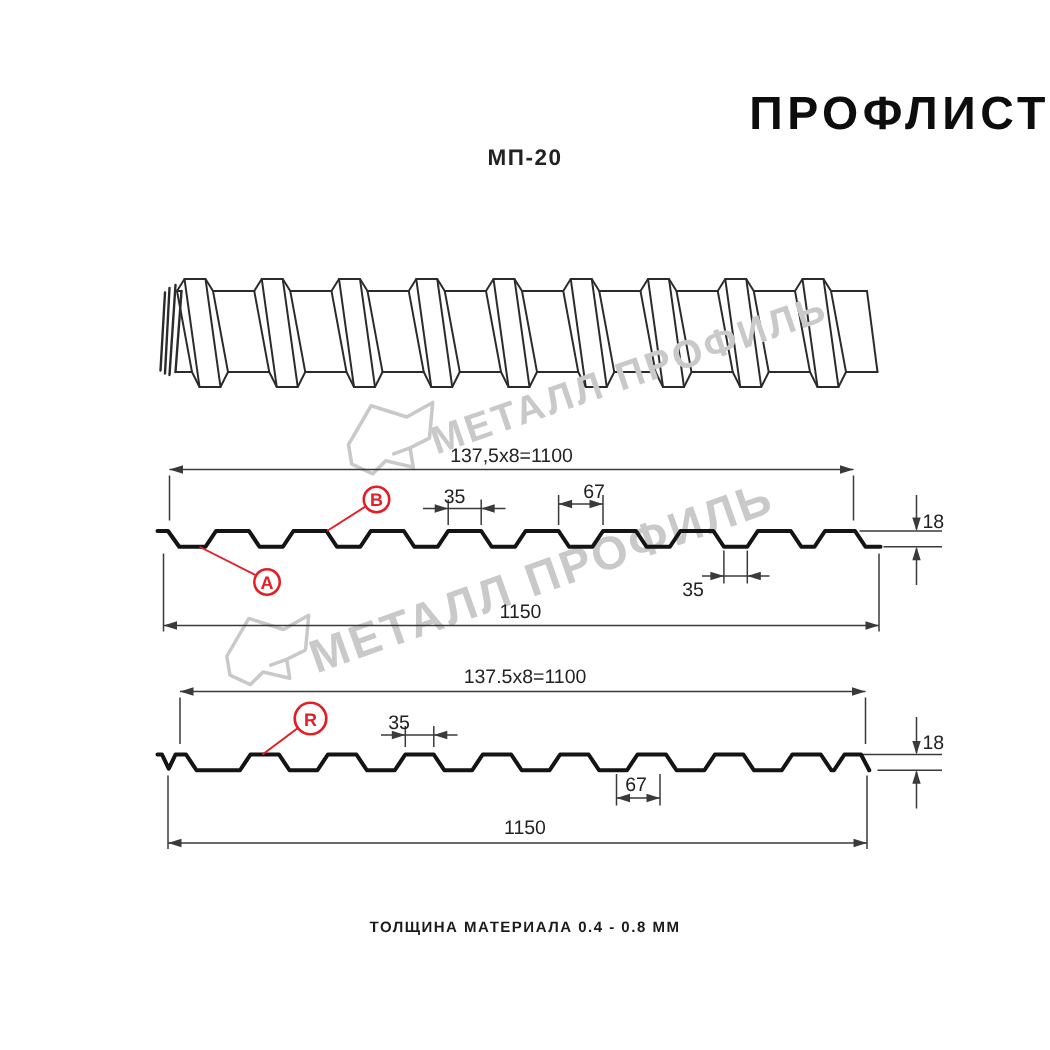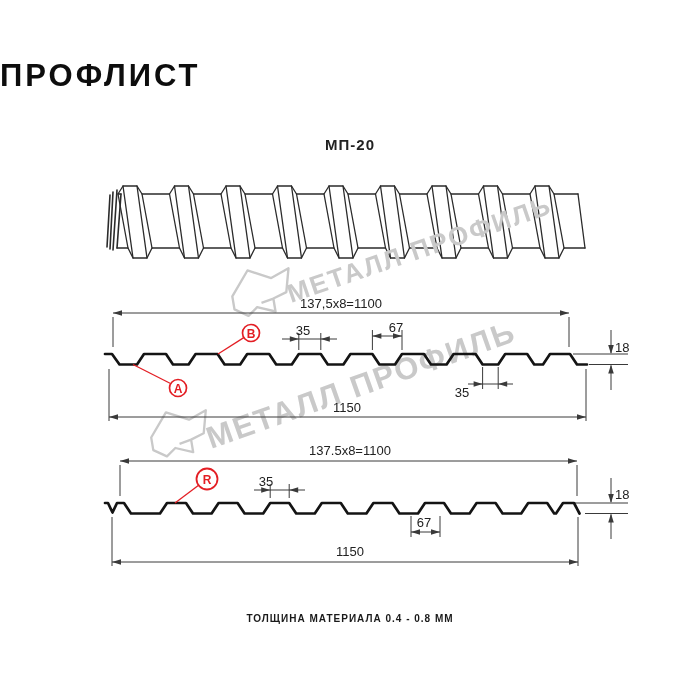--- a/index.html
+++ b/index.html
@@ -1,22 +1,22 @@
 <!DOCTYPE html>
 <html><head>
 <meta charset="utf-8">
 <style>
   html,body{margin:0;padding:0;background:#fff;}
   .canvas{position:relative;width:700px;height:700px;background:#ffffff;overflow:hidden;
           font-family:"Liberation Sans",sans-serif;}
   .abs{position:absolute;left:0;}
-  .title-main{position:absolute;top:58px;left:0;width:700px;text-align:left;
+  .title-main{position:absolute;top:58px;left:0;width:700px;text-align:right;
               font-size:31px;font-weight:bold;letter-spacing:3px;color:#0d0d0d;}
   .title-model{position:absolute;top:97px;left:0;width:700px;text-align:center;
-               font-size:15px;font-weight:bold;letter-spacing:1px;color:#222;margin-top:39px;}
+               font-size:15px;font-weight:bold;letter-spacing:1px;color:#222;}
   .footer-note{position:absolute;top:613px;left:0;width:700px;text-align:center;
                font-size:10px;font-weight:bold;letter-spacing:1px;color:#1a1a1a;}
   svg{position:absolute;left:0;}
   text.dim{font-family:"Liberation Sans",sans-serif;font-size:13px;fill:#222;}
   text.redlbl{font-family:"Liberation Sans",sans-serif;font-size:12px;font-weight:bold;}
   text.wm{font-family:"Liberation Sans",sans-serif;font-weight:bold;}
 </style>
 </head>
 <body>
 

